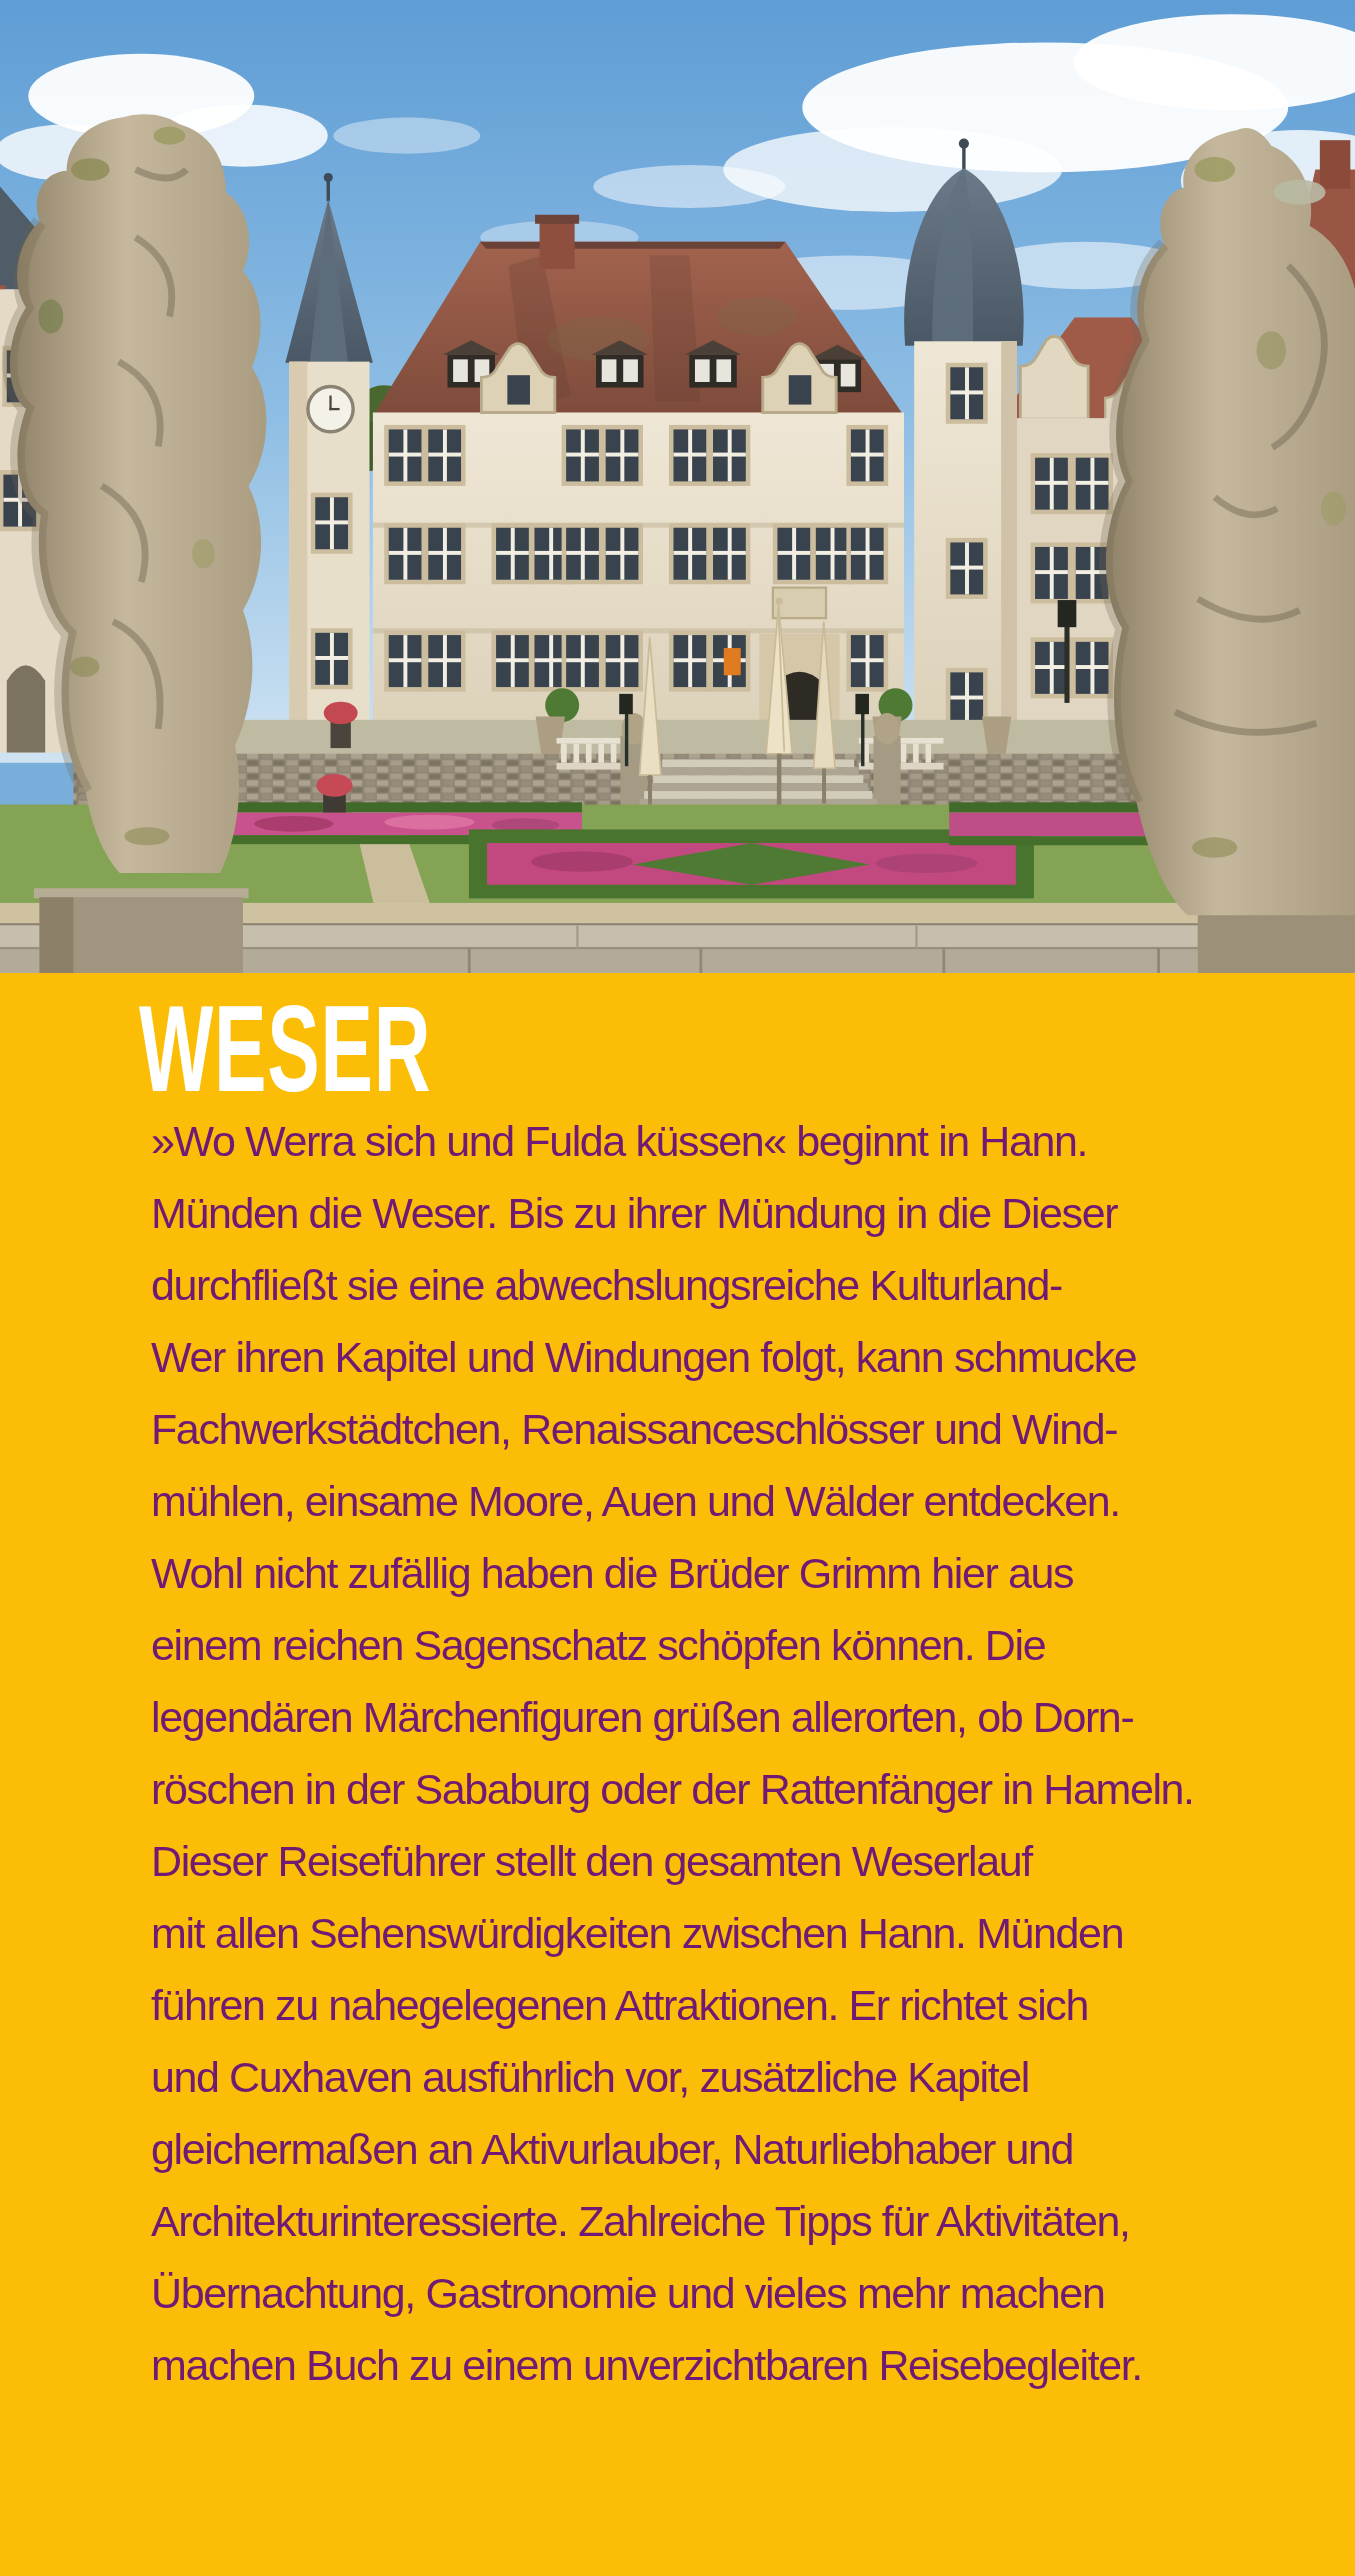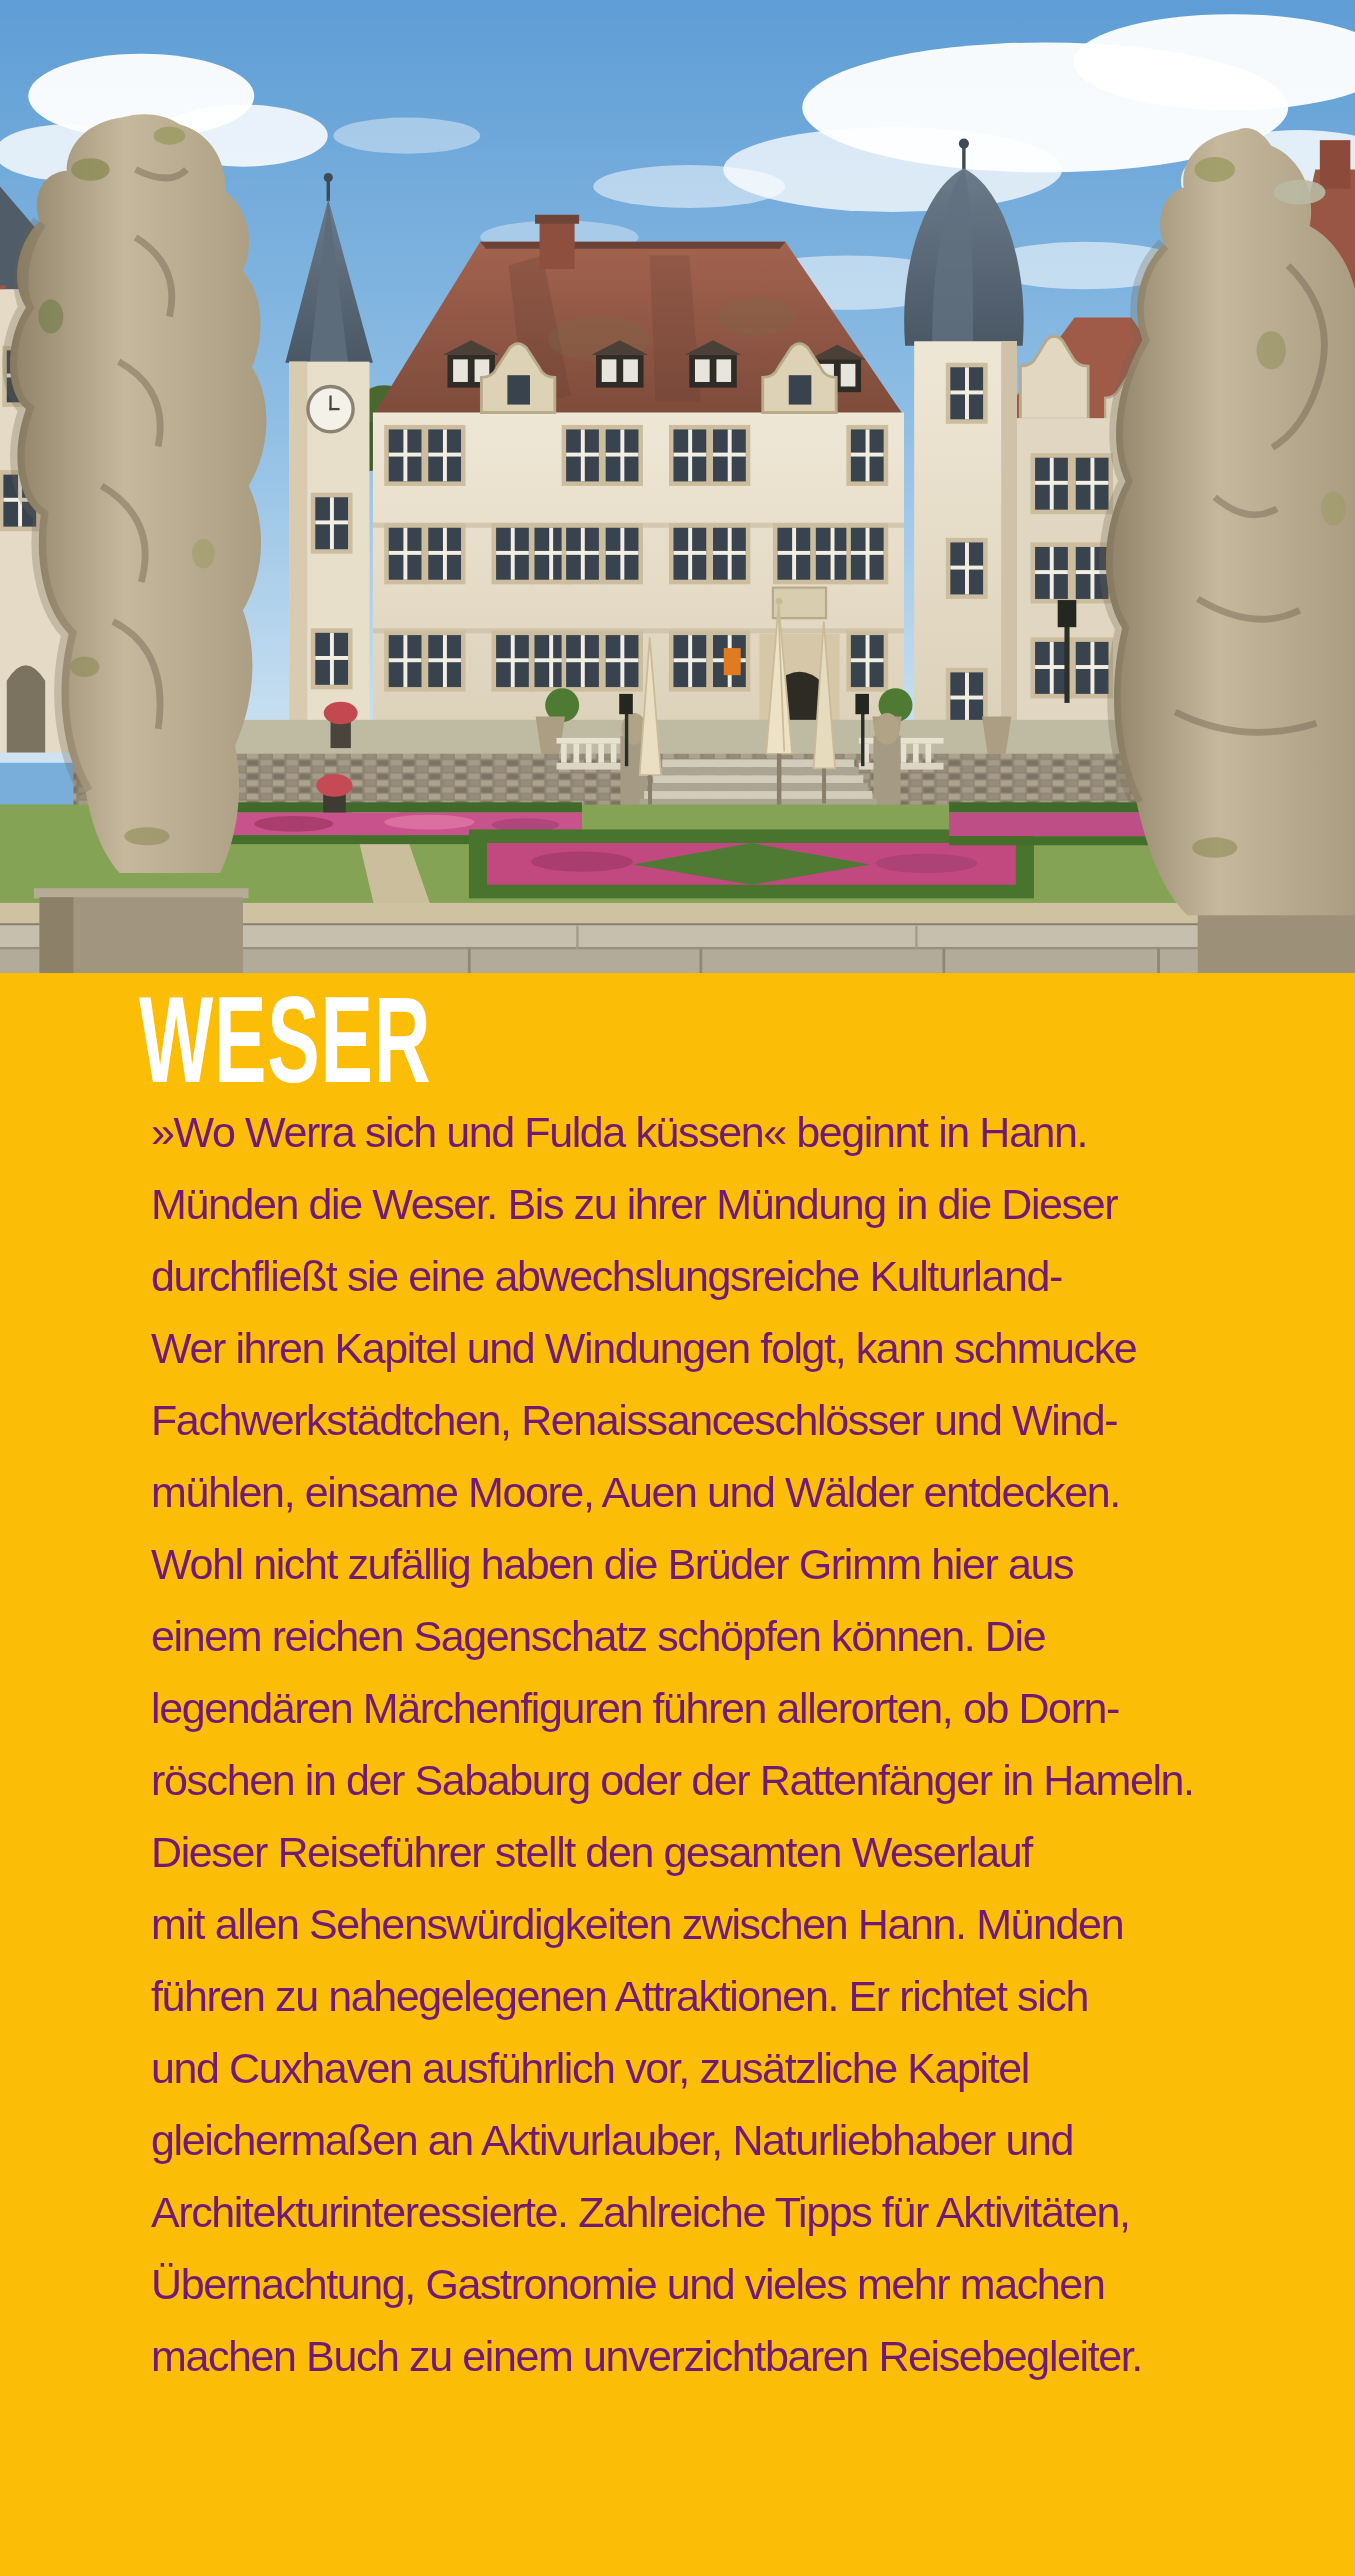--- a/index.html
+++ b/index.html
@@ -8,21 +8,21 @@
     background:#FBBD05;
     font-family:"Liberation Sans",sans-serif;
     overflow:hidden;
   }
   .photo{
     position:relative;width:1356px;height:973px;overflow:hidden;background:#79AEDB;
   }
   .photo svg{display:block;width:1356px;height:973px;}
   .panel{
     width:1356px;box-sizing:border-box;
-    padding:2px 34px 0 151px;
+    padding:11px 34px 0 151px;
   }
   .title{
     display:inline-block;
     color:#FFFFFF;
     font-weight:700;
     font-size:123px;
     line-height:0.9;
     letter-spacing:1.1px;
     margin:9.6px 0 0 -12px;
     transform:scaleX(0.64);
@@ -391,21 +391,21 @@
   <div class="title">WESER</div>
   <div class="body-text">
       <div class="body-line">»Wo Werra sich und Fulda küssen« beginnt in Hann.</div>
       <div class="body-line">Münden die Weser. Bis zu ihrer Mündung in die Dieser</div>
       <div class="body-line">durchfließt sie eine abwechslungsreiche Kulturland-</div>
       <div class="body-line">Wer ihren Kapitel und Windungen folgt, kann schmucke</div>
       <div class="body-line">Fachwerkstädtchen, Renaissanceschlösser und Wind-</div>
       <div class="body-line">mühlen, einsame Moore,  Auen und Wälder entdecken.</div>
       <div class="body-line">Wohl nicht zufällig haben die Brüder Grimm hier aus</div>
       <div class="body-line">einem reichen Sagenschatz schöpfen können. Die</div>
-      <div class="body-line">legendären Märchenfiguren führen allerorten, ob Dorn-</div>
+      <div class="body-line">legendären Märchenfiguren grüßen allerorten, ob Dorn-</div>
       <div class="body-line">röschen in der Sababurg oder der Rattenfänger in Hameln.</div>
       <div class="body-line">Dieser Reiseführer stellt den gesamten Weserlauf</div>
       <div class="body-line">mit allen Sehenswürdigkeiten zwischen Hann. Münden</div>
       <div class="body-line">führen zu nahegelegenen Attraktionen. Er richtet sich</div>
       <div class="body-line">und Cuxhaven ausführlich vor, zusätzliche Kapitel</div>
       <div class="body-line">gleichermaßen an Aktivurlauber, Naturliebhaber und</div>
       <div class="body-line">Architekturinteressierte. Zahlreiche Tipps für Aktivitäten,</div>
       <div class="body-line">Übernachtung, Gastronomie und vieles mehr machen</div>
       <div class="body-line">machen Buch zu einem unverzichtbaren Reisebegleiter.</div>
     </div>

